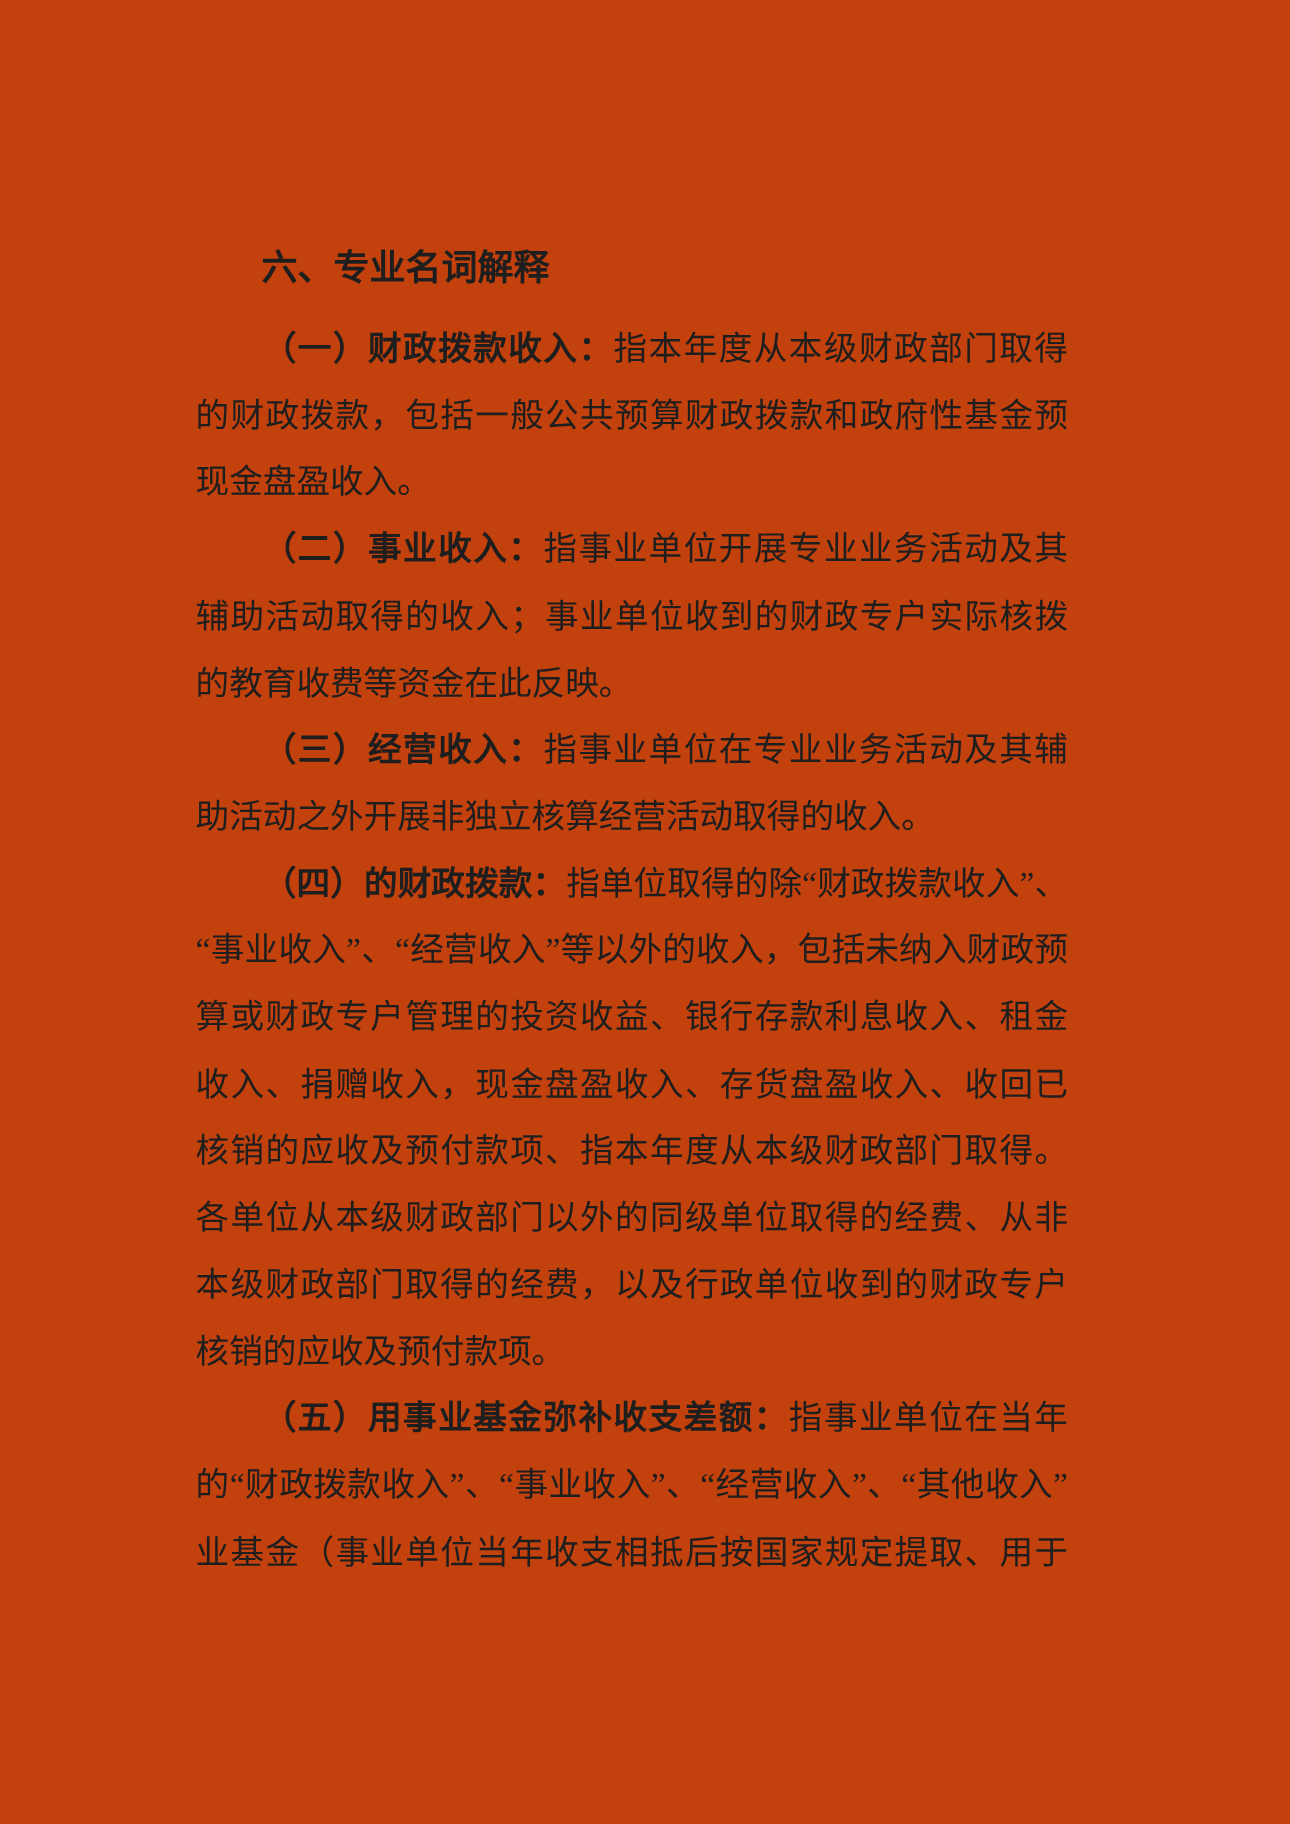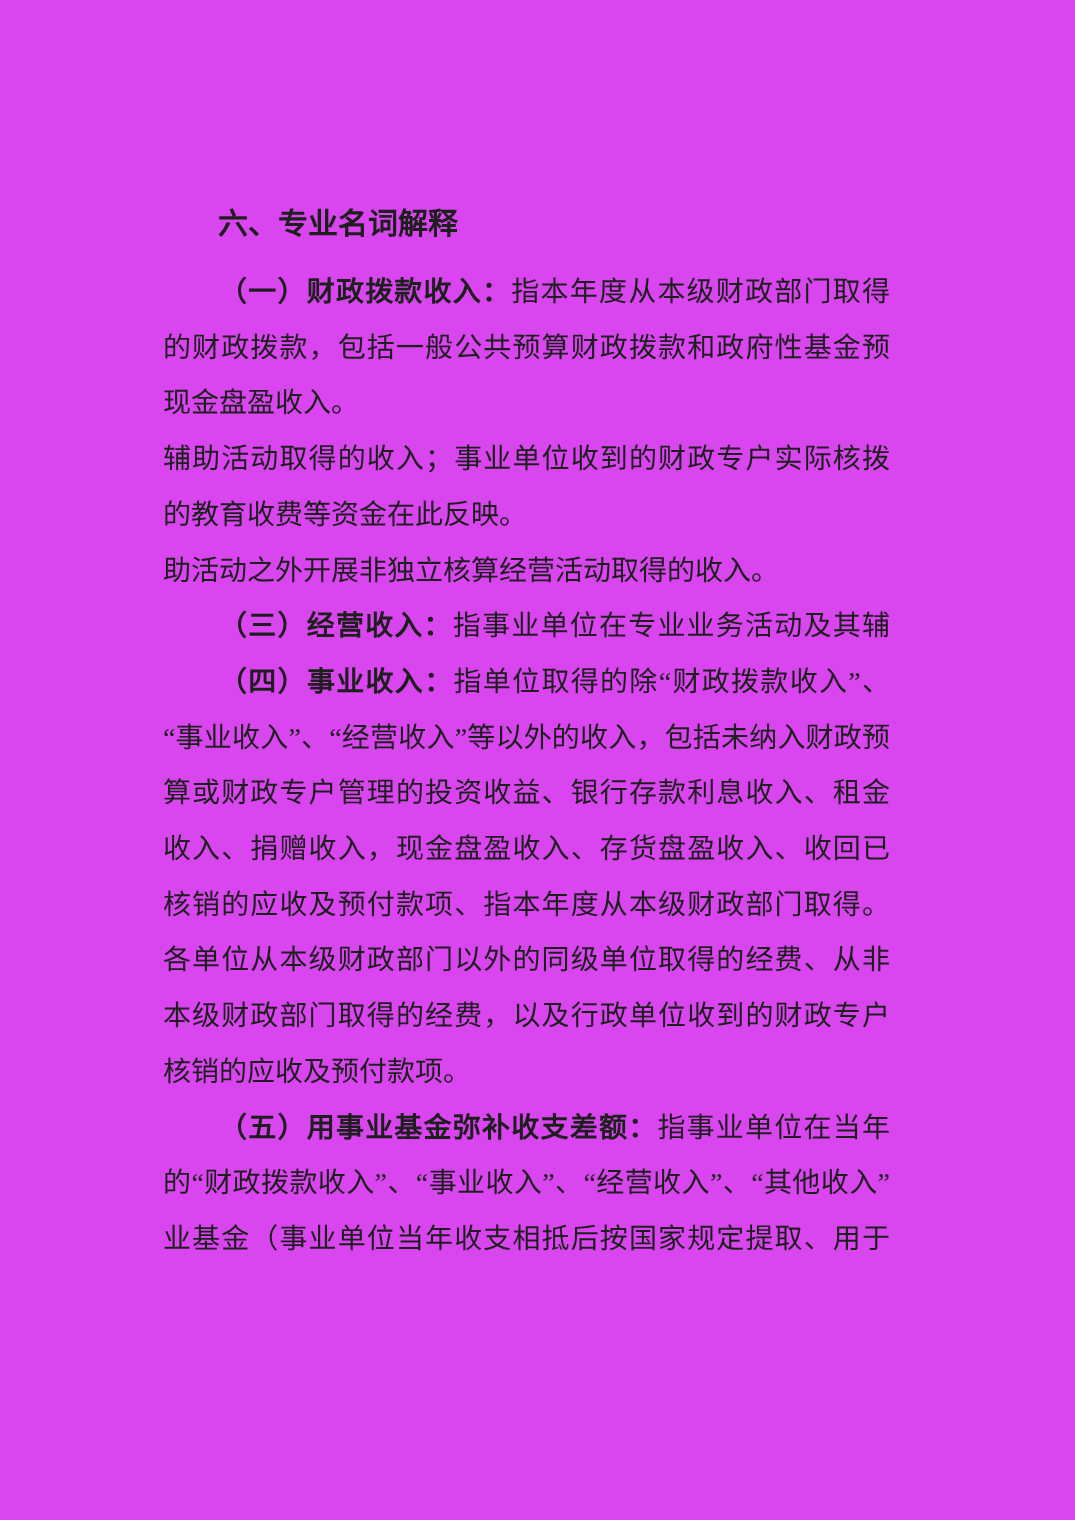--- a/index.html
+++ b/index.html
@@ -11,21 +11,21 @@
     height: 1520px;
     background: #ffffff;
     position: relative;
     overflow: hidden;
     font-family: "Liberation Serif", "DejaVu Serif", serif;
     color: #1e1e1e;
   }
   .page {
     position: absolute;
     inset: 0;
-    background: #d946ef;
+    background: #c2410c;
   }
   .doc-heading {
     position: absolute;
     left: 163px;
     top: 202px;
     width: 727px;
     font-family: "Liberation Sans", "DejaVu Sans", sans-serif;
     font-weight: 700;
     font-size: 30px;
     line-height: 44px;
@@ -56,25 +56,26 @@
 </style>
 </head>
 <body>
 
 <div class="page">
   <div class="doc-heading">六、专业名词解释</div>
   <div class="body-text">
       <div class="line first"><span class="lead">（一）财政拨款收入：</span>指本年度从本级财政部门取得</div>
       <div class="line">的财政拨款，包括一般公共预算财政拨款和政府性基金预</div>
       <div class="line para-end">现金盘盈收入。</div>
+      <div class="line first"><span class="lead">（二）事业收入：</span>指事业单位开展专业业务活动及其</div>
       <div class="line">辅助活动取得的收入；事业单位收到的财政专户实际核拨</div>
       <div class="line para-end">的教育收费等资金在此反映。</div>
+      <div class="line first"><span class="lead">（三）经营收入：</span>指事业单位在专业业务活动及其辅</div>
       <div class="line para-end">助活动之外开展非独立核算经营活动取得的收入。</div>
-      <div class="line first"><span class="lead">（三）经营收入：</span>指事业单位在专业业务活动及其辅</div>
-      <div class="line first"><span class="lead">（四）事业收入：</span>指单位取得的除“财政拨款收入”、</div>
+      <div class="line first"><span class="lead">（四）的财政拨款：</span>指单位取得的除“财政拨款收入”、</div>
       <div class="line">“事业收入”、“经营收入”等以外的收入，包括未纳入财政预</div>
       <div class="line">算或财政专户管理的投资收益、银行存款利息收入、租金</div>
       <div class="line">收入、捐赠收入，现金盘盈收入、存货盘盈收入、收回已</div>
       <div class="line">核销的应收及预付款项、指本年度从本级财政部门取得。</div>
       <div class="line">各单位从本级财政部门以外的同级单位取得的经费、从非</div>
       <div class="line">本级财政部门取得的经费，以及行政单位收到的财政专户</div>
       <div class="line para-end">核销的应收及预付款项。</div>
       <div class="line first"><span class="lead">（五）用事业基金弥补收支差额：</span>指事业单位在当年</div>
       <div class="line">的“财政拨款收入”、“事业收入”、“经营收入”、“其他收入”</div>
       <div class="line">业基金（事业单位当年收支相抵后按国家规定提取、用于</div>

